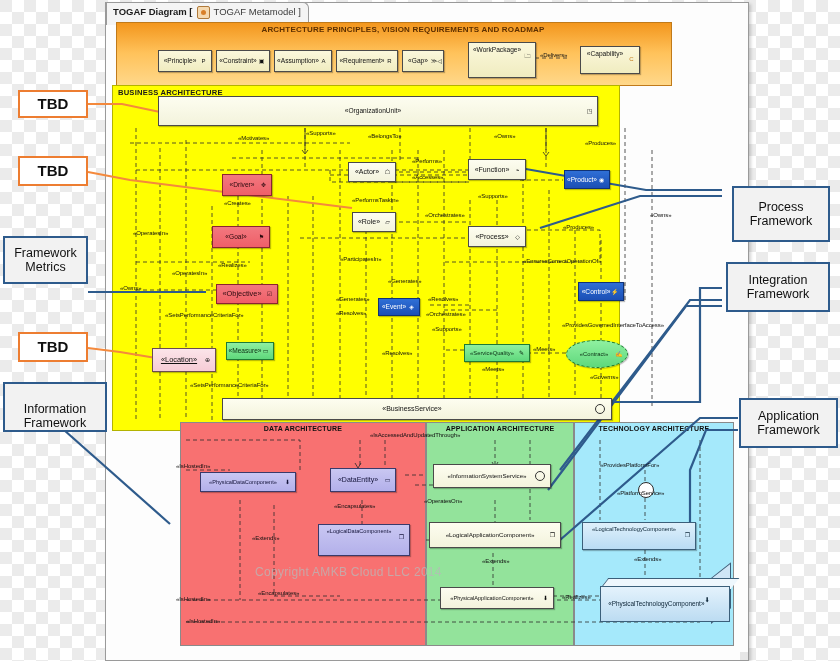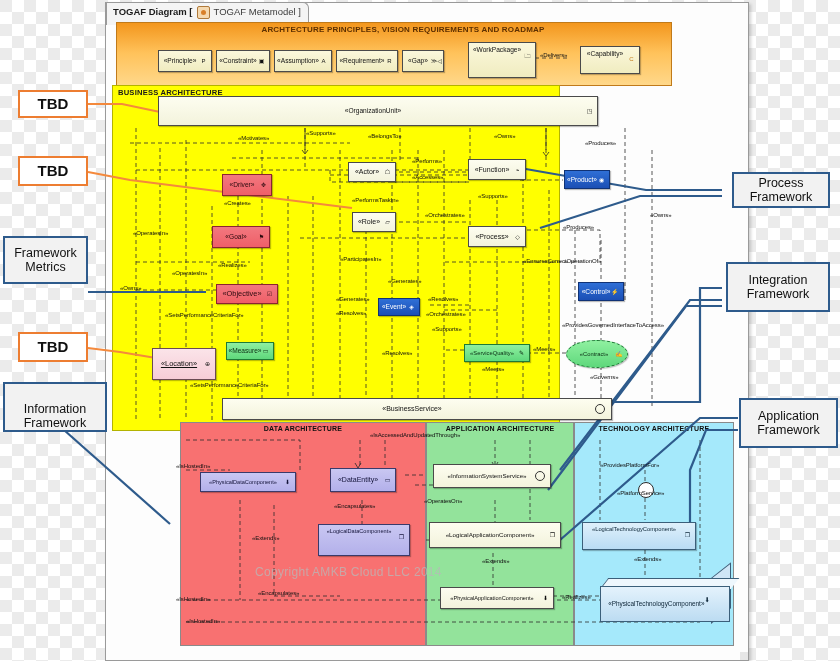--- a/index.html
+++ b/index.html
@@ -38,21 +38,21 @@
     position:absolute;left:0;right:0;top:2px;text-align:center;
     font-size:7.6px;font-weight:bold;letter-spacing:.2px;color:#2b2b2b;
   }
   #band-principles{
     left:116px;top:22px;width:556px;height:64px;
     background:linear-gradient(180deg,#f3961d 0%,#ffc25a 48%,#ffd88a 100%);
     border:1px solid #c07a1a;
   }
   #band-principles .band-title{color:#5c2f00;font-size:8px;margin-left:18px;}
   #band-business{
-    left:112px;top:85px;width:448px;height:346px;
+    left:112px;top:85px;width:508px;height:346px;
     background:#ffff00;border:1px solid #b3b300;
   }
   #band-business .band-title{left:5px;right:auto;text-align:left;top:2px;color:#1a1a1a;}
   #band-data{
     left:180px;top:422px;width:246px;height:224px;
     background:#f87171;border:1px solid #8a8a8a;
   }
   #band-app{
     left:426px;top:422px;width:148px;height:224px;
     background:#93e39b;border:1px solid #8a8a8a;
@@ -318,21 +318,21 @@
   <span class="glyph">✥</span>
 </div>
 <div class="node n-red" style="left:212px;top:226px;width:58px;height:22px;">
   <span>«Goal»</span>
   <span class="glyph">⚑</span>
 </div>
 <div class="node n-red" style="left:216px;top:284px;width:62px;height:20px;font-size:7.4px;">
   <span>«Objective»</span>
   <span class="glyph">☑</span>
 </div>
-<div class="node n-pink" style="left:152px;top:348px;width:64px;height:32px;font-size:7.4px;text-decoration:underline;">
+<div class="node n-pink" style="left:152px;top:348px;width:64px;height:24px;font-size:7.4px;text-decoration:underline;">
   <span>«Location»</span>
   <span class="glyph">⊕</span>
 </div>
 <div class="node n-green" style="left:226px;top:342px;width:48px;height:18px;">
   <span>«Measure»</span>
   <span class="glyph">▭</span>
 </div>
 
 <div class="node n-cream" style="left:348px;top:162px;width:48px;height:20px;font-size:7px;">
   <span>«Actor»</span>
@@ -476,21 +476,21 @@
   <span>Framework</span>
   <span>Metrics</span>
 </div>
 <div class="callout orange" style="left:18px;top:332px;width:70px;height:30px;">
   <span>TBD</span>
 </div>
 <div class="callout blue" style="left:3px;top:382px;width:104px;height:50px;justify-content:flex-end;">
   <span>Information</span>
   <span>Framework</span>
 </div>
-<div class="callout blue" style="left:732px;top:172px;width:98px;height:36px;">
+<div class="callout blue" style="left:732px;top:186px;width:98px;height:56px;">
   <span>Process</span>
   <span>Framework</span>
 </div>
 <div class="callout blue" style="left:726px;top:262px;width:104px;height:50px;">
   <span>Integration</span>
   <span>Framework</span>
 </div>
 <div class="callout blue" style="left:739px;top:398px;width:99px;height:50px;">
   <span>Application</span>
   <span>Framework</span>

